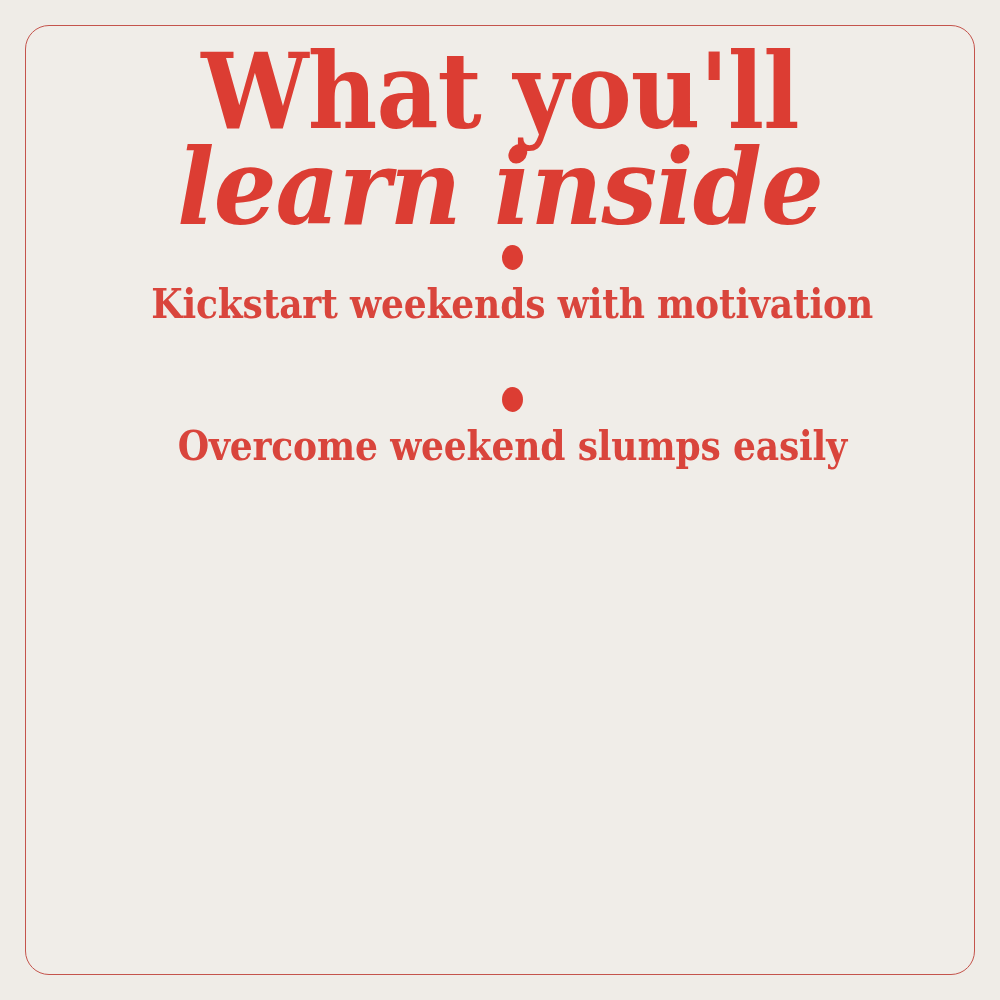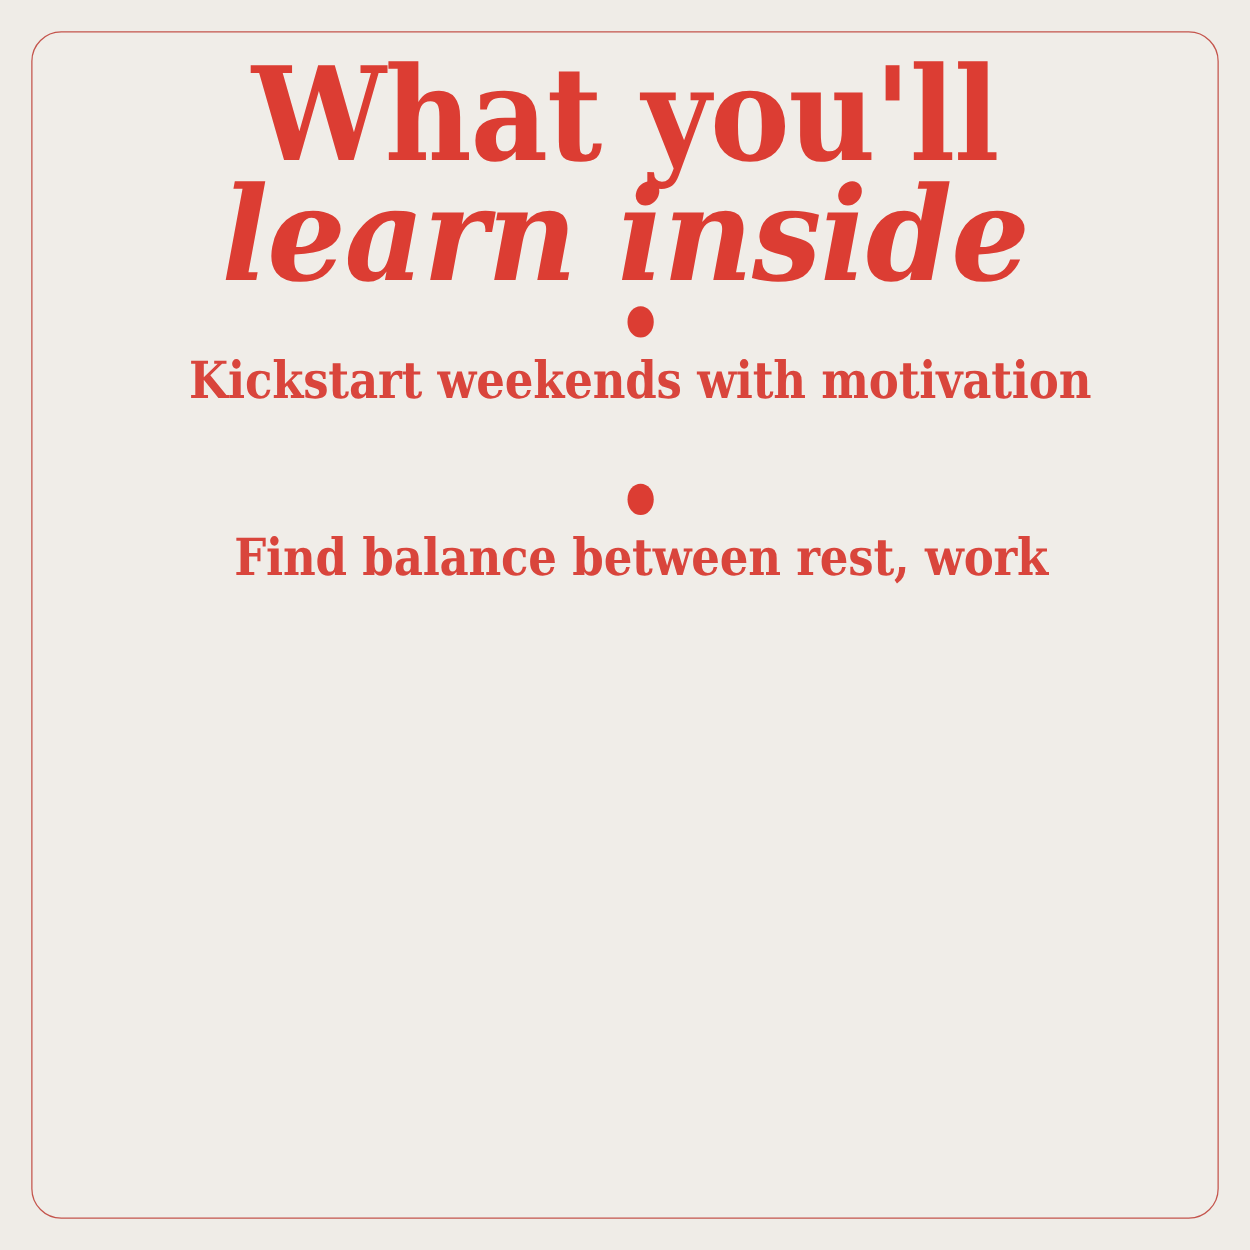--- a/index.html
+++ b/index.html
@@ -122,23 +122,23 @@
       <span class="headline-line headline-line-2">learn inside</span>
     </div>
 
     <div class="list">
 
       <div class="list-item">
         <span class="bullet-dot"></span>
         <span class="item-text">Kickstart weekends with motivation</span>
       </div>
 
-
       <div class="list-item">
         <span class="bullet-dot"></span>
-        <span class="item-text">Find balance between rest, work</span>
+        <span class="item-text">Overcome weekend slumps easily</span>
       </div>
+
 
 
 
     </div>
   </div>
 </div>
 
 </body></html>

